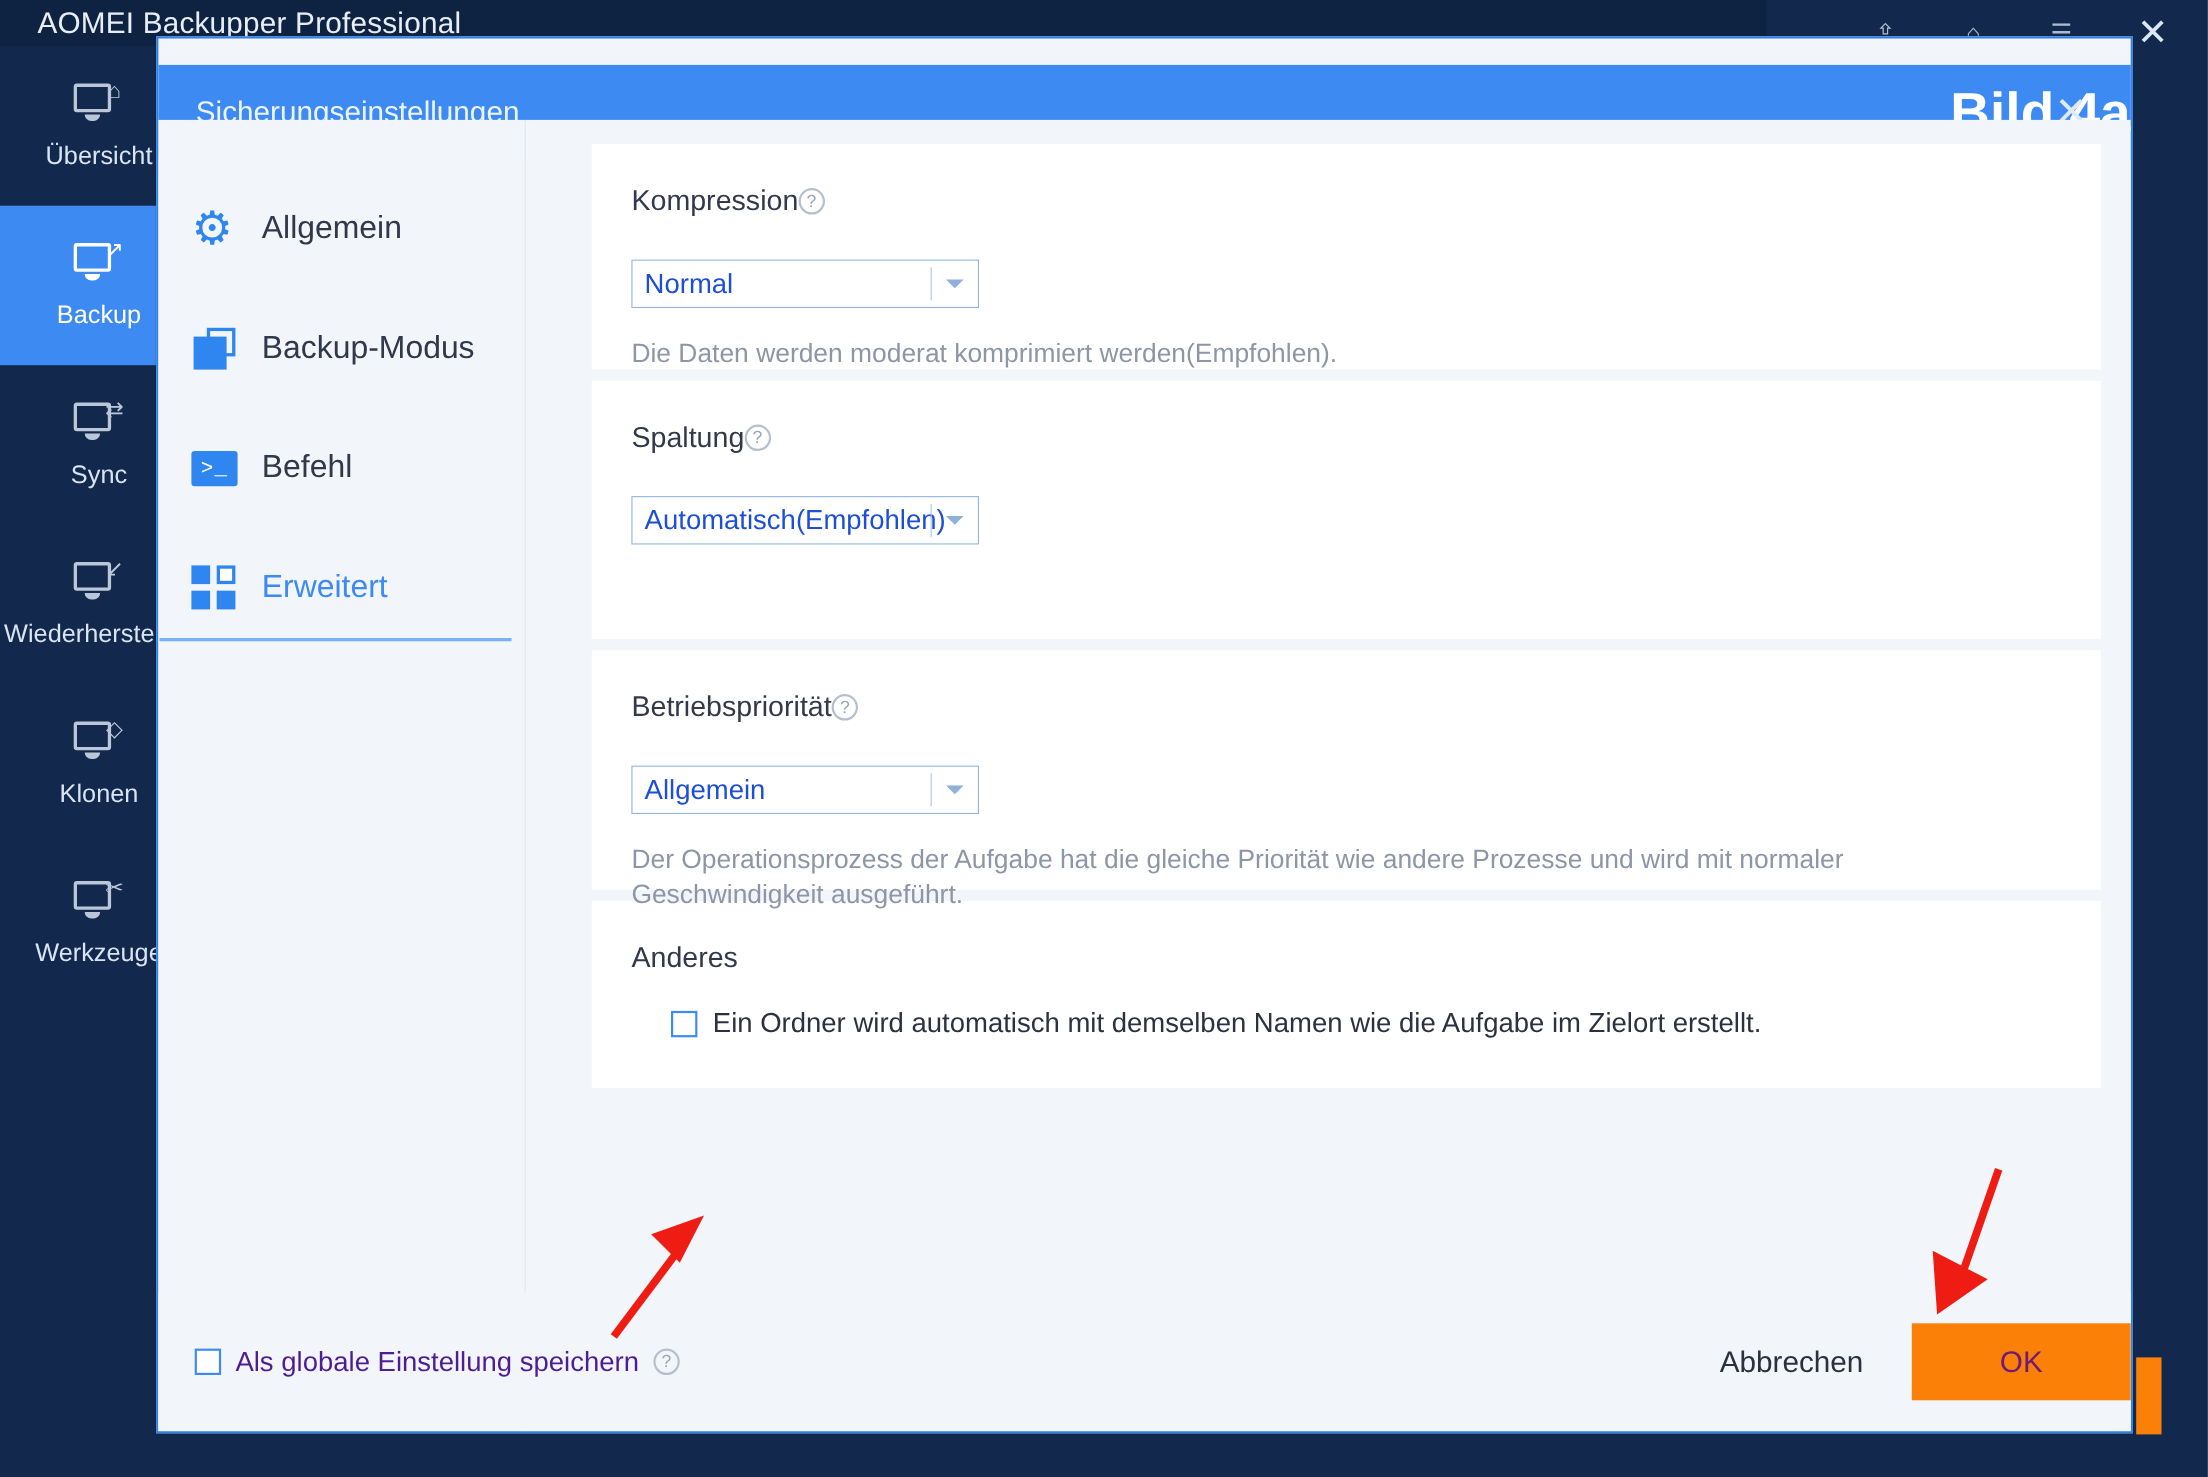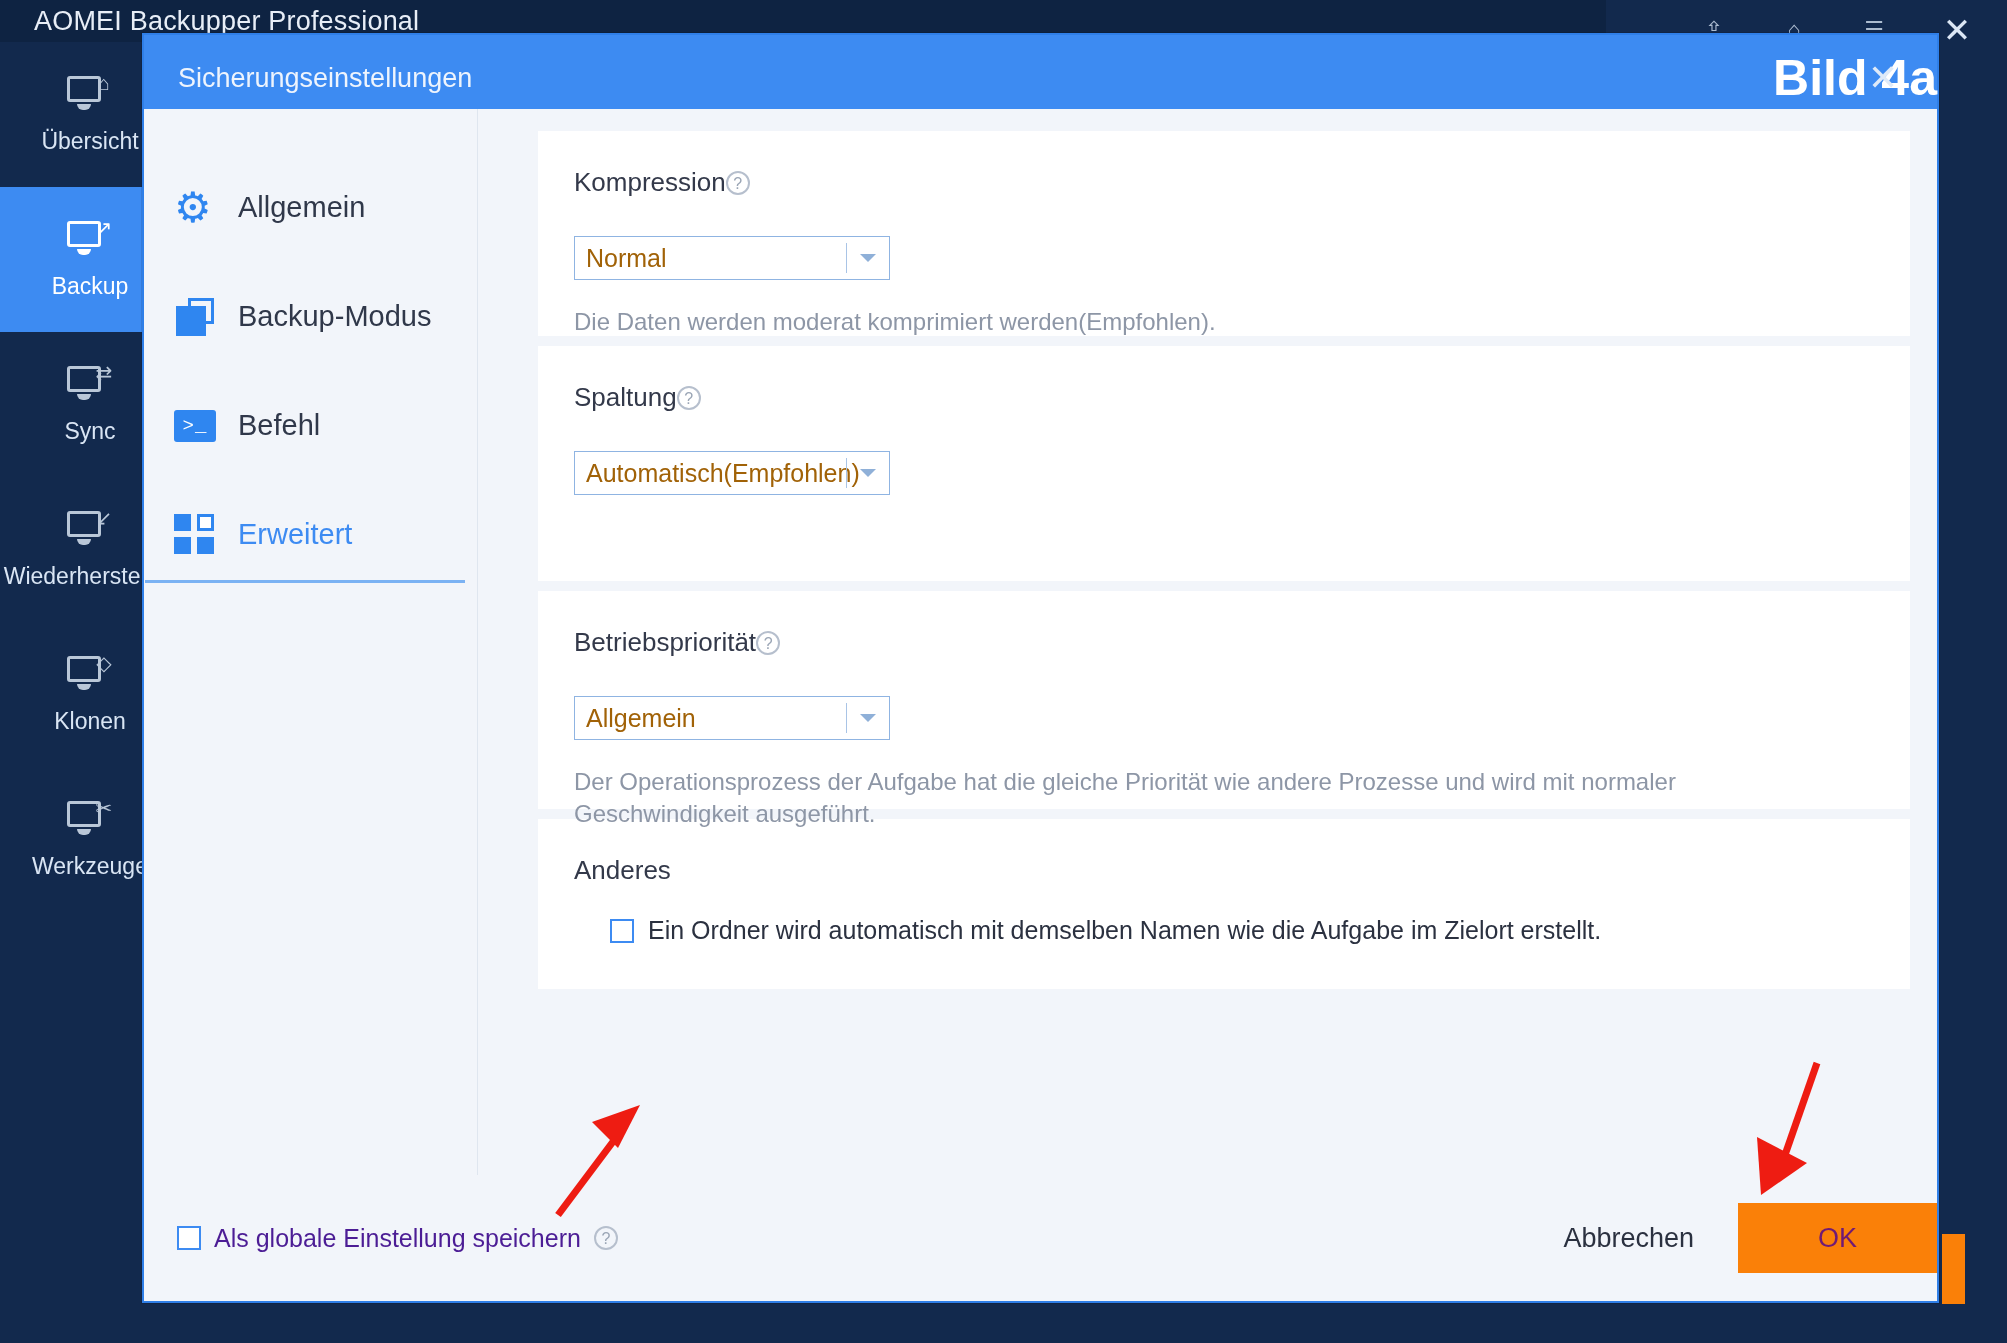--- a/index.html
+++ b/index.html
@@ -96,21 +96,21 @@
     position: absolute; left: 142px; top: 33px;
     width: 1797px; height: 1270px;
     background: #f2f5fa;
     border: 2px solid #2f7fe8;
     box-shadow: 0 0 0 1px rgba(0,0,0,.10);
   }
   #dialog-titlebar {
     position: relative;
     height: 86px;
     background: #3d8bf2;
-    display: flex; align-items: center;
+    display: flex; align-items: center; margin-top: 24px;
   }
   #dialog-title {
     margin-left: 34px;
     color: #eef4fd;
     font-size: 27px;
     white-space: nowrap;
   }
   #dialog-heading {
     position: absolute; left: 0; right: 0; top: 50%;
     transform: translateY(-50%);
@@ -218,21 +218,21 @@
     font-size: 16px; line-height: 21px; text-align: center;
     cursor: pointer; user-select: none;
   }
   .select {
     position: relative;
     width: 316px; height: 44px;
     background: #ffffff;
     border: 1px solid #8fb4e2;
     display: flex; align-items: center;
     padding-left: 11px;
-    font-size: 25px; color: #a16207;
+    font-size: 25px; color: #1d4ed8;
     cursor: pointer;
   }
   .select .sel-arrow-sep {
     position: absolute; right: 42px; top: 6px; bottom: 6px;
     width: 1px; background: #a9c4e6;
   }
   .select .sel-arrow {
     position: absolute; right: 13px; top: 50%;
     transform: translateY(-50%);
     width: 0; height: 0;

